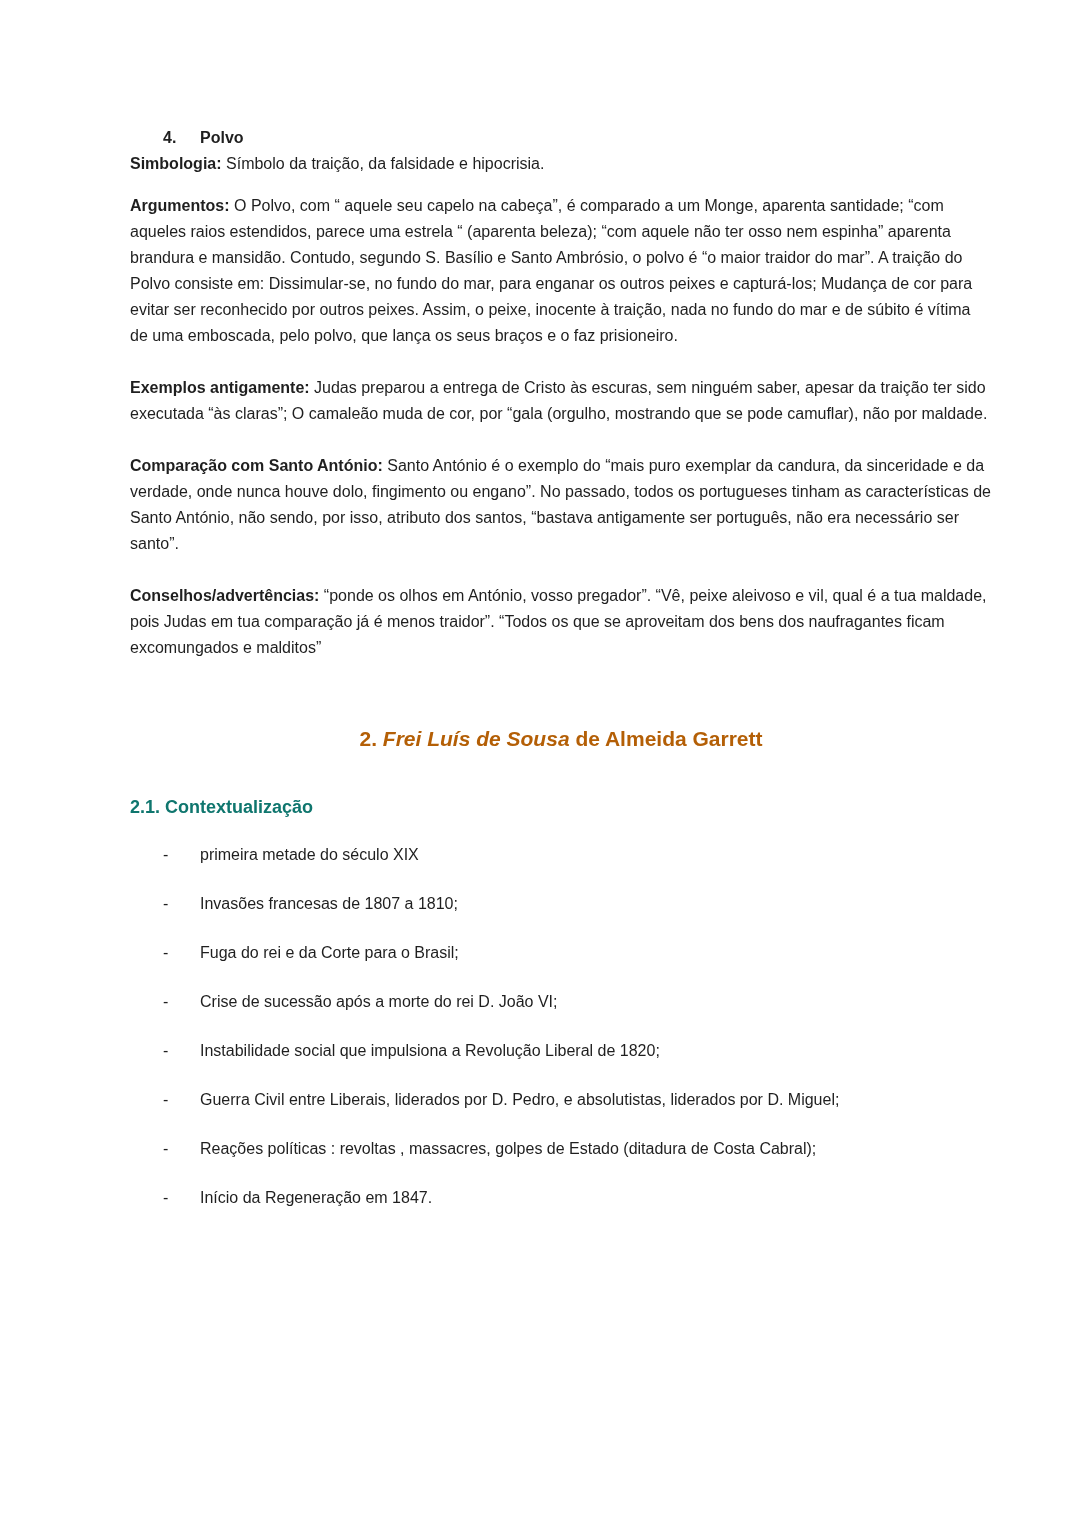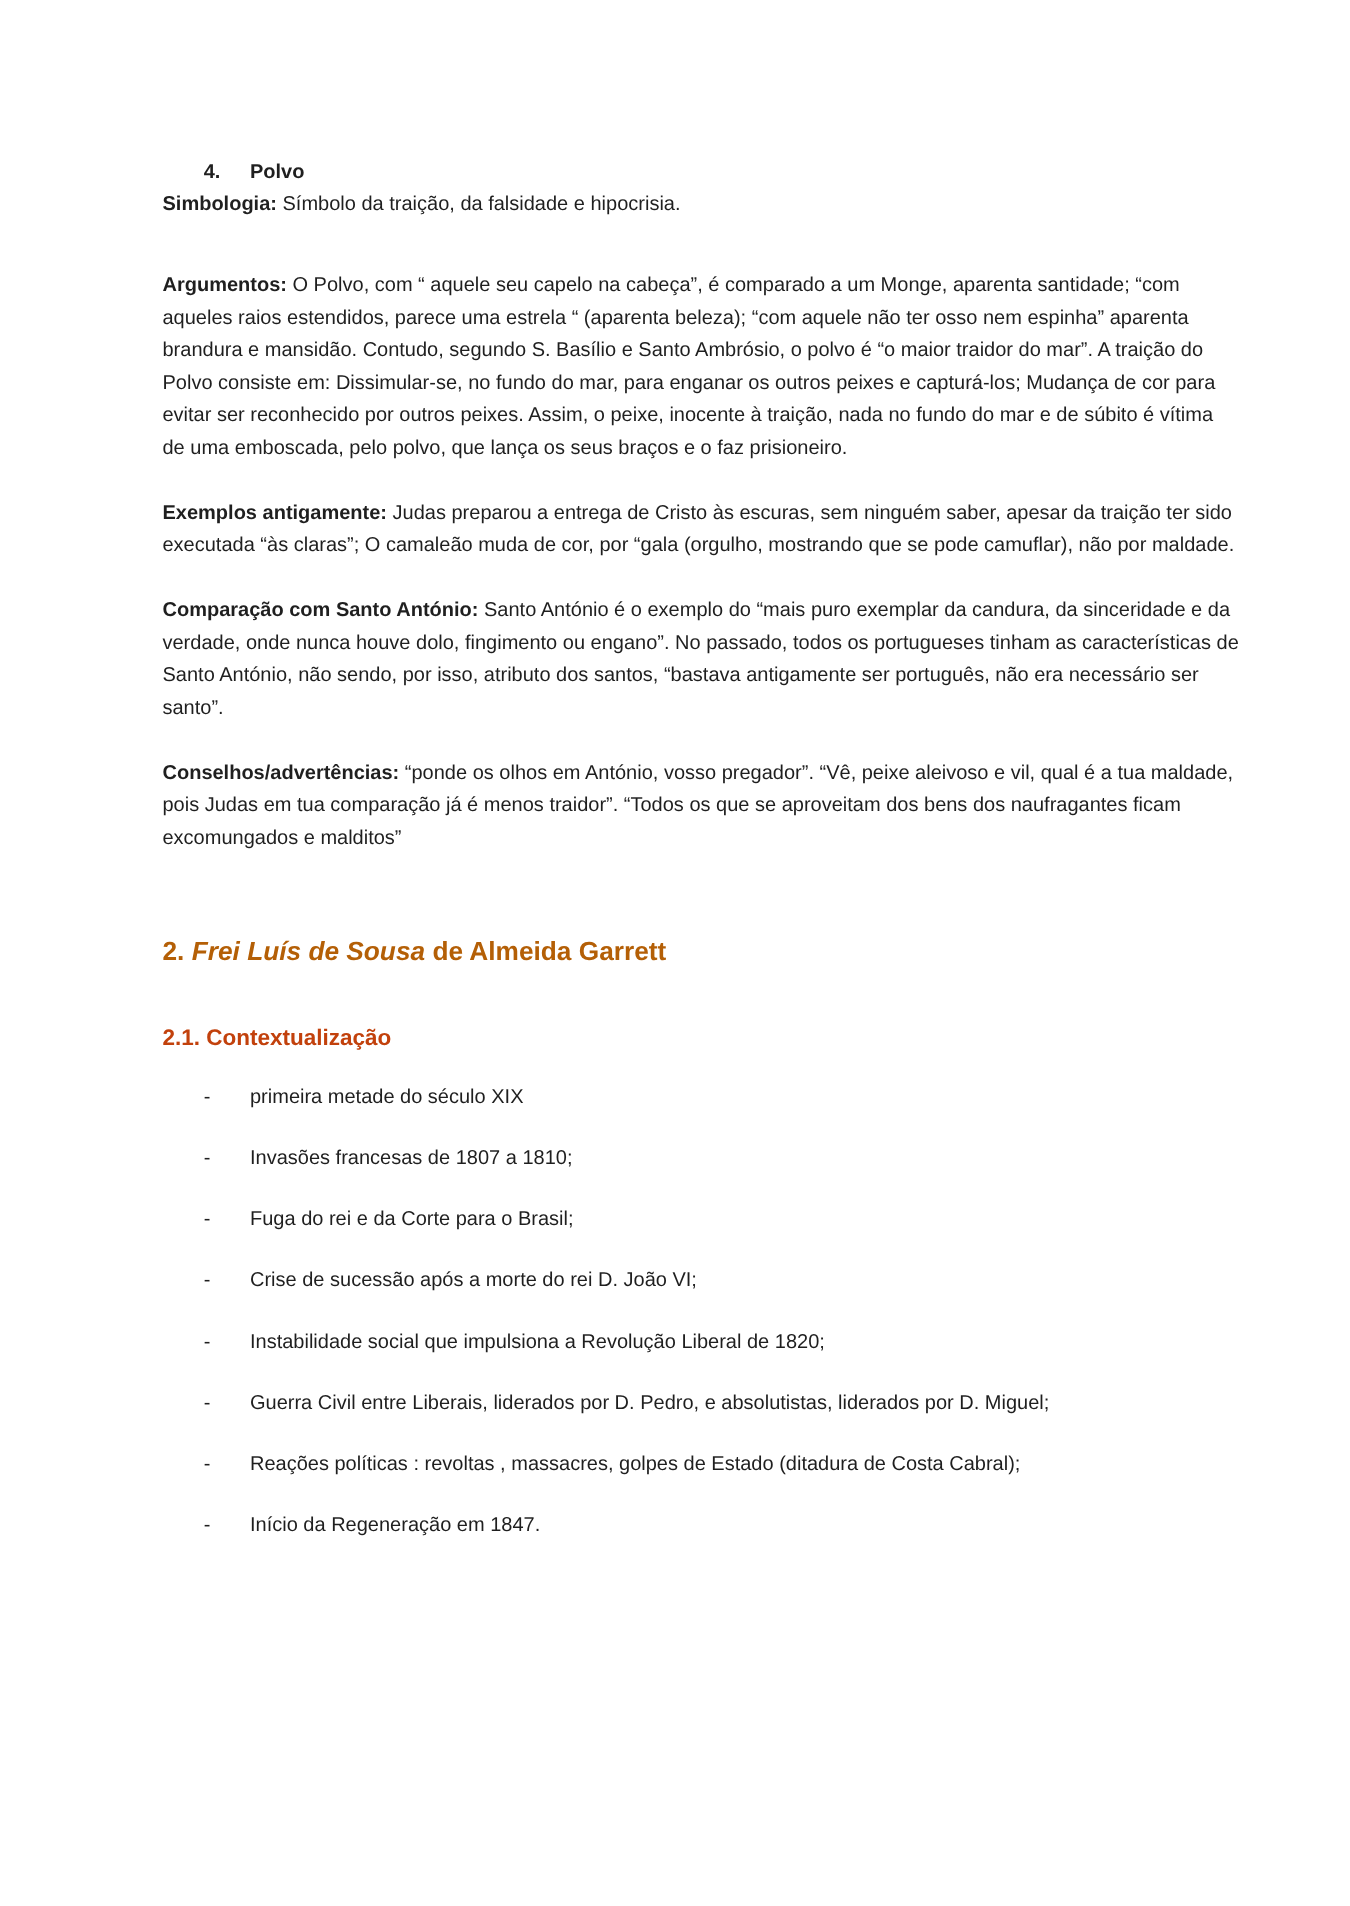--- a/index.html
+++ b/index.html
@@ -31,37 +31,38 @@
   .numbered-heading .num {
     display: inline-block;
     width: 37px;
   }
   p.para {
     font-size: 16px;
     line-height: 26px;
     margin: 0 0 26px 0;
   }
   p.para.first {
-    margin-bottom: 39px;
+    margin-bottom: 16px;
   }
   p.para strong {
     font-weight: bold;
   }
   .section-heading {
     color: #b45f06;
     font-size: 21px;
     line-height: 28px;
     font-weight: bold;
     margin: 64px 0 0 0;
+    text-align: center;
   }
   .section-heading em {
     font-style: italic;
   }
   .sub-heading {
-    color: #c2410c;
+    color: #0f766e;
     font-size: 18px;
     line-height: 24px;
     font-weight: bold;
     margin: 42px 0 18px 0;
   }
   ul.dash-list {
     list-style: none;
     margin: 0;
     padding: 0 0 0 33px;
     font-size: 16px;

